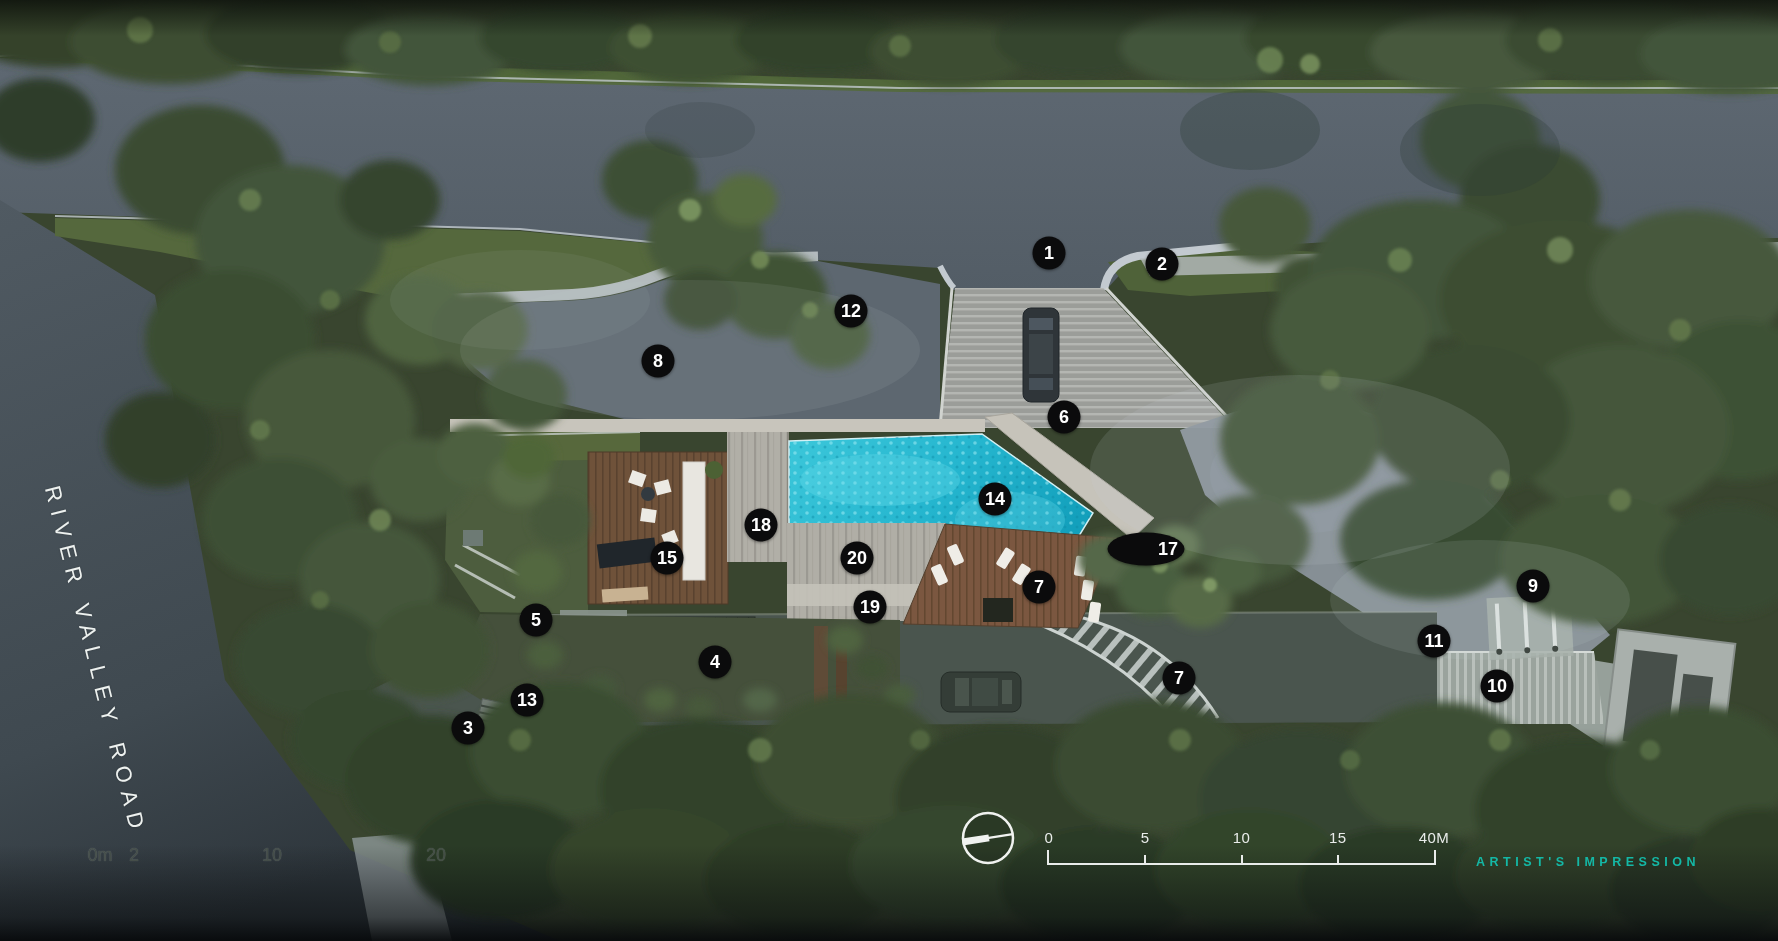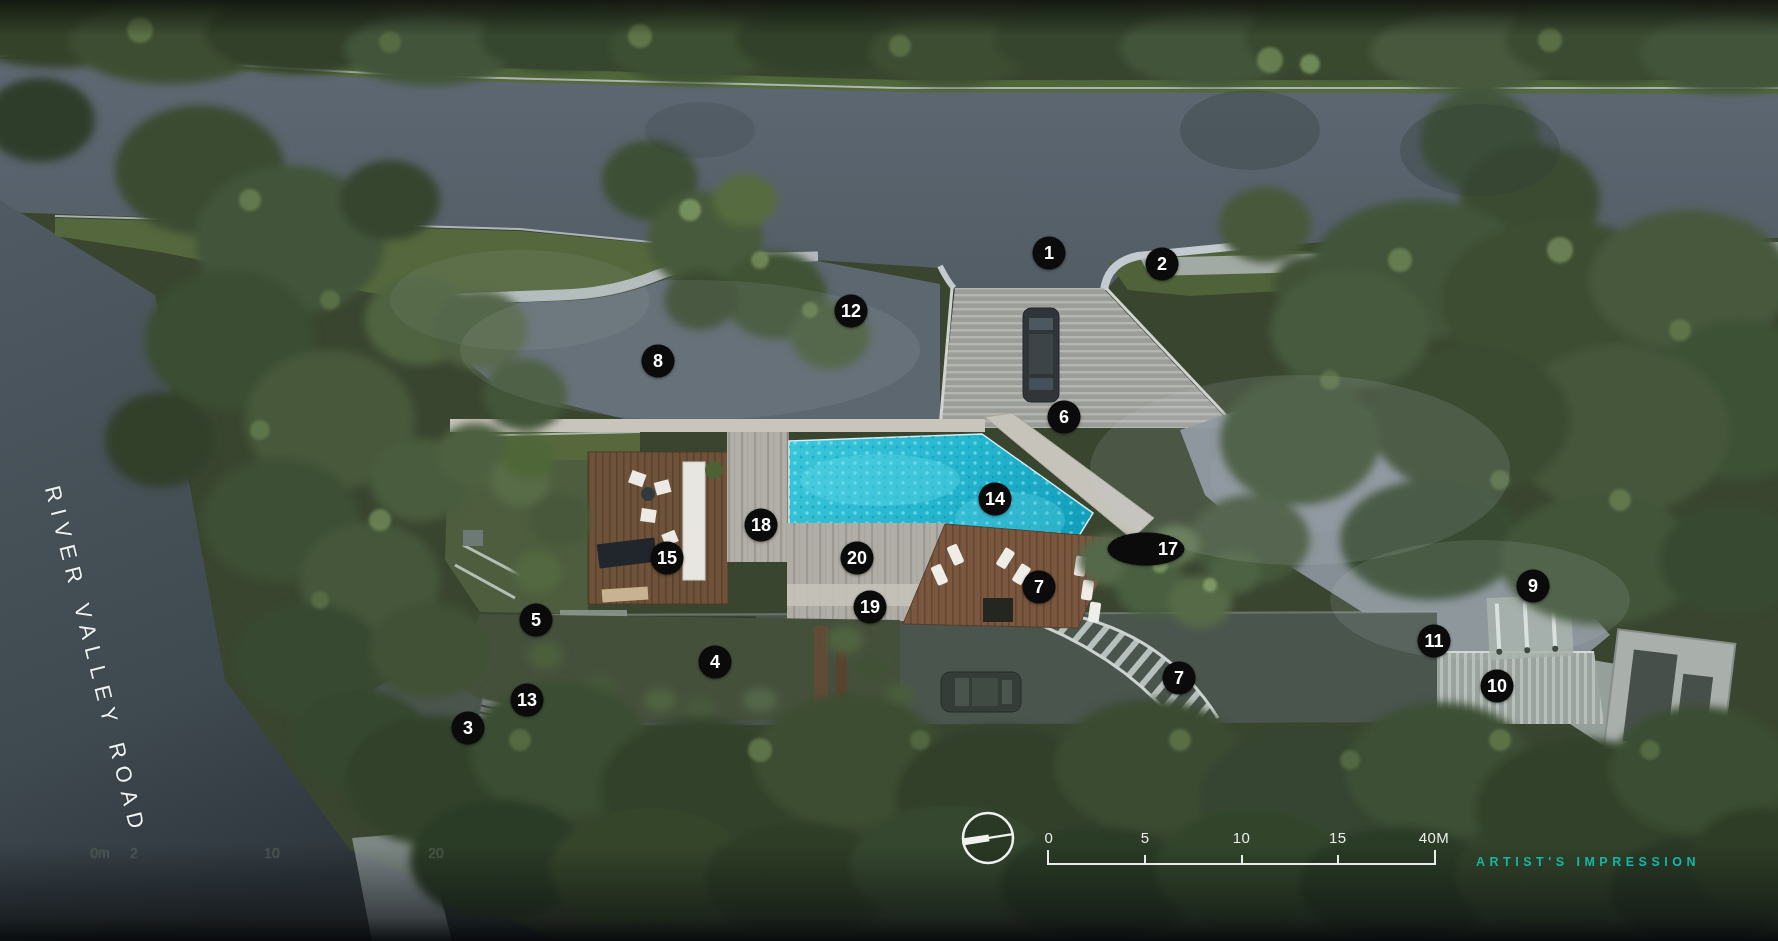--- a/index.html
+++ b/index.html
@@ -29,21 +29,21 @@
   .scalebar .tick{position:absolute;bottom:0;width:2px;height:8px;background:#e9ecea;transform:translateX(-1px);}
   .scalelab{
     position:absolute;top:-21px;transform:translateX(-50%);
     color:#e9ecea;font-size:15px;letter-spacing:.5px;white-space:nowrap;
   }
   .credit{
     position:absolute;left:1588px;top:862px;transform:translate(-50%,-50%);
     color:#14b8a6;font-size:12.5px;font-weight:bold;letter-spacing:4.5px;white-space:nowrap;
   }
   .ghost{
-    position:absolute;top:845px;color:#49524c;font-size:14px;opacity:.85;
+    position:absolute;top:845px;color:#49524c;font-size:18px;opacity:.85;
     text-shadow:0 0 1px rgba(215,225,220,.4);transform:translateX(-50%);
   }
   .compass{position:absolute;left:958px;top:808px;}
 </style>
 </head>
 <body>
 
 <div class="stage" style="--marker-bg: #0b0b0c; --text-color: #edf1ef;">
 
 <svg class="scene" width="1778" height="941" viewBox="0 0 1778 941">

